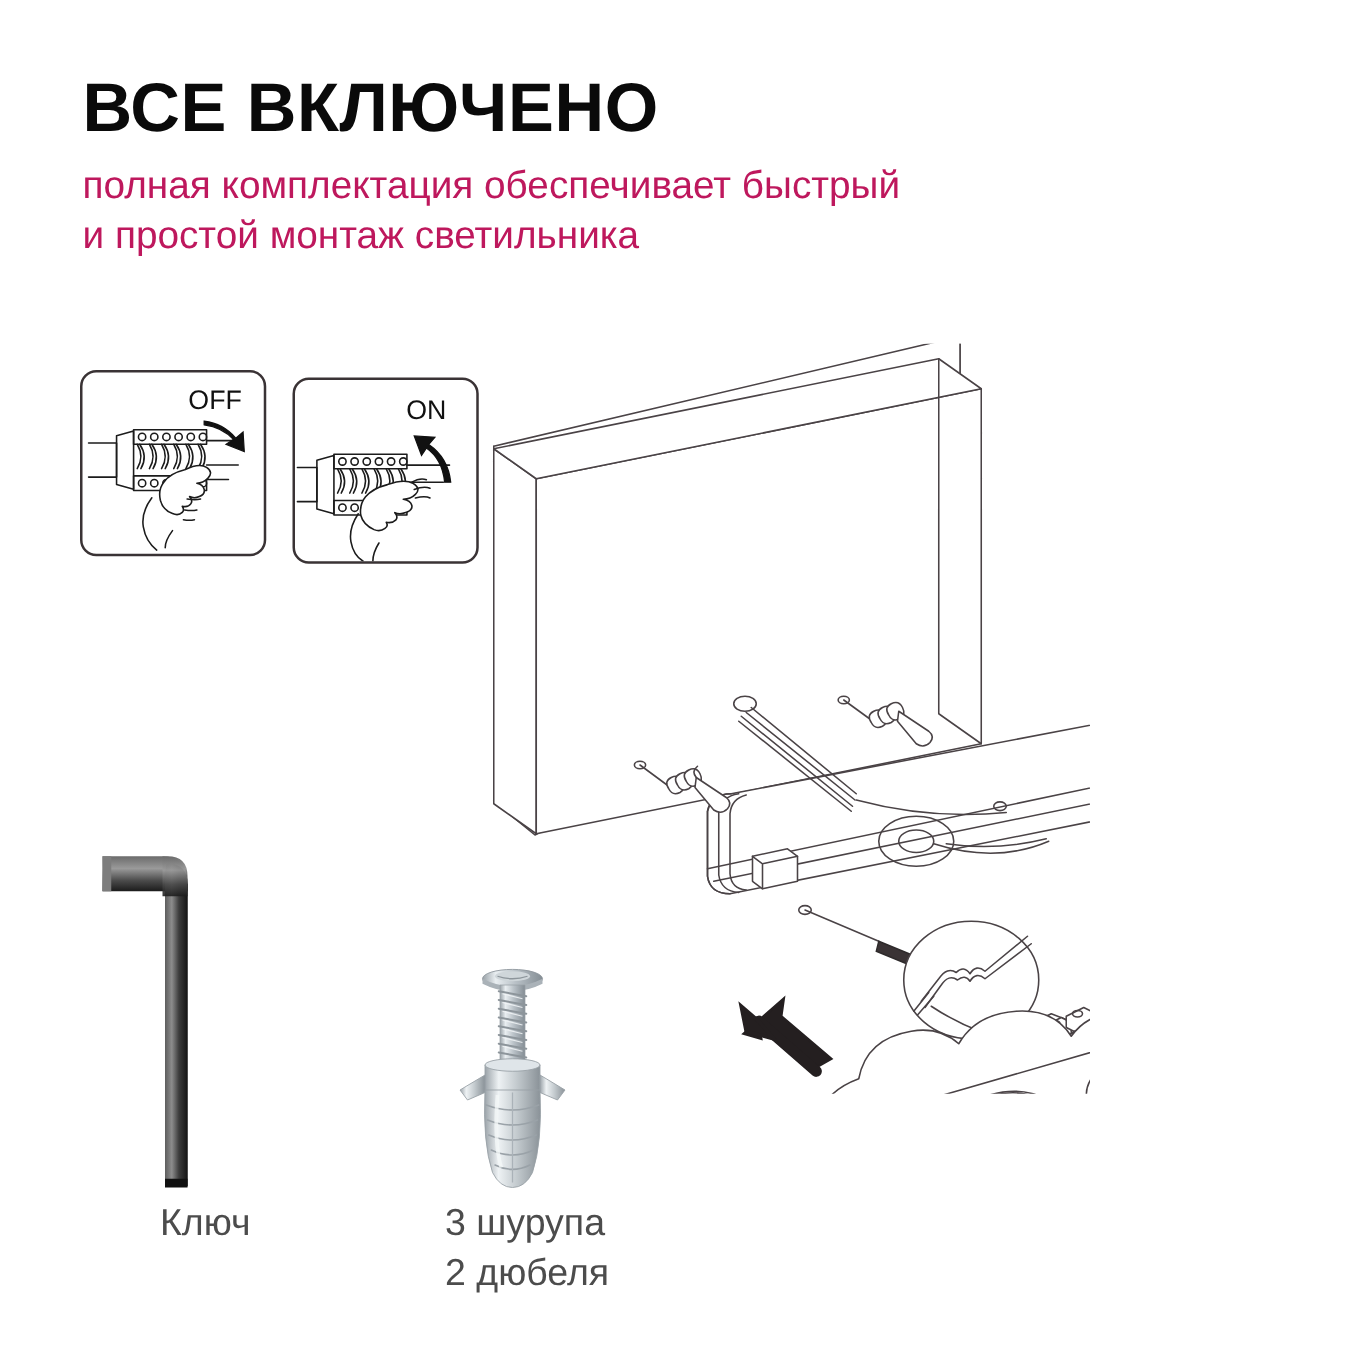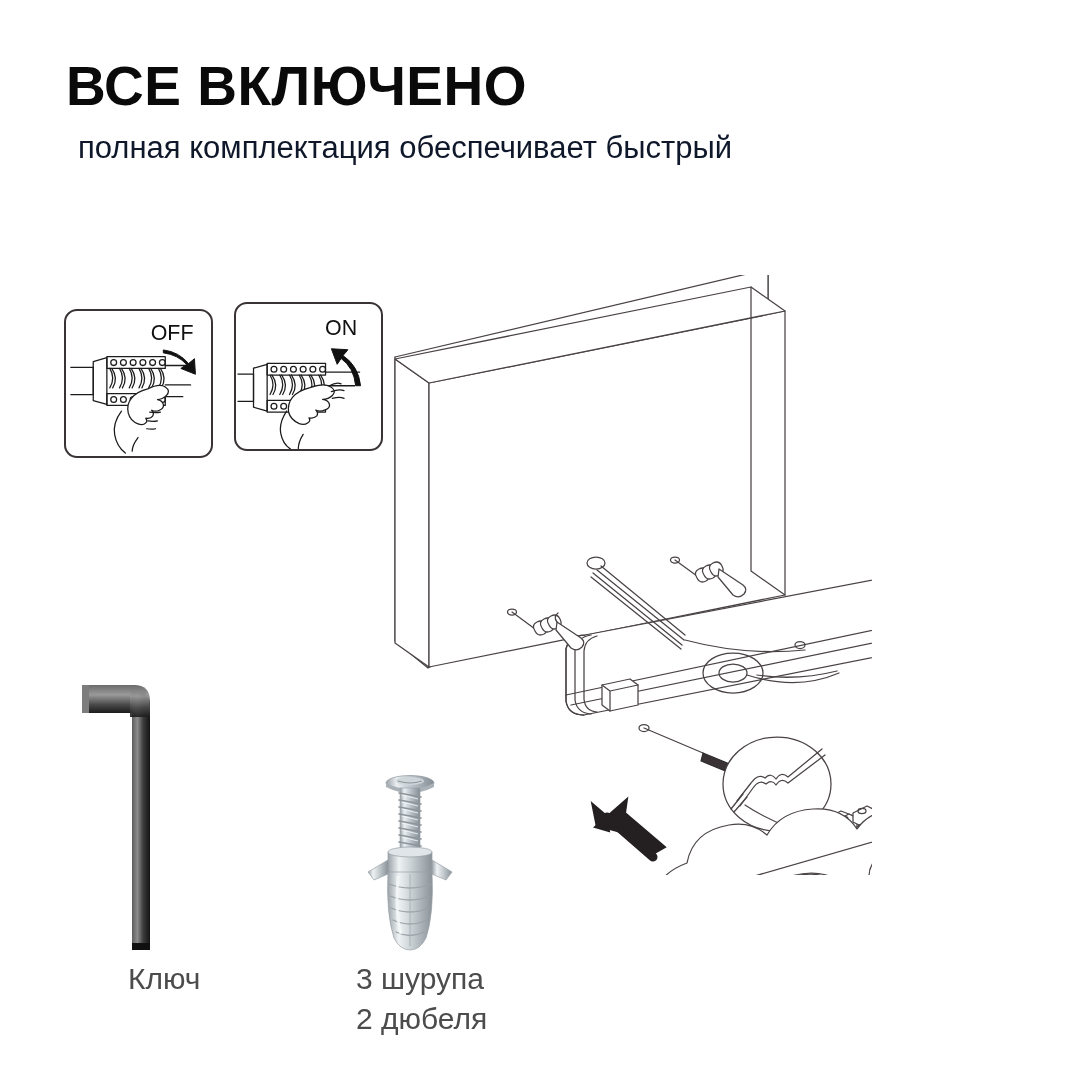--- a/index.html
+++ b/index.html
@@ -32,38 +32,38 @@
     letter-spacing: 0.5px;
     color: #0a0a0a;
     line-height: 1.02;
     margin: 0 0 14px 0;
     white-space: nowrap;
   }
   .subtitle {
     font-family: "Liberation Sans", sans-serif;
     font-size: 31px;
     font-weight: 400;
-    color: #0f172a;
+    color: #be185d;
     line-height: 1.30;
-    margin: 12px;
+    margin: 0;
     max-width: 880px;
   }
   .subtitle .ln { display: block; }
 
   
   .breaker-box {
     position: absolute;
     width: 149px;
     height: 149px;
     border: 2px solid #3a3335;
     border-radius: 13px;
     background: #ffffff;
     box-sizing: border-box;
   }
-  #breaker-off { left: 64px;  top: 309px; text-align: right; }
+  #breaker-off { left: 64px;  top: 296px; text-align: right; }
   #breaker-on  { left: 234px; top: 302px; }
   .breaker-box svg { display: block; width: 100%; height: 100%; }
 
   
   #assembly {
     position: absolute;
     left: 385px;
     top: 275px;
     width: 660px;
     height: 600px;
@@ -103,20 +103,21 @@
 </style>
 </head>
 <body>
 
 <div id="page">
 
   <div class="header">
     <h1 class="title">ВСЕ ВКЛЮЧЕНО</h1>
     <p class="subtitle">
       <span class="ln">полная комплектация обеспечивает быстрый</span>
+      <span class="ln">и простой монтаж светильника</span>
     </p>
   </div>
 
   <div class="breaker-box" id="breaker-off">
     <svg viewBox="0 0 149 149" xmlns="http://www.w3.org/2000/svg">
       <g fill="none" stroke="#1c1c1c" stroke-width="1.3" stroke-linejoin="round" stroke-linecap="round">
 
         <path d="M5 58 L28 58 L28 86 L5 86"></path>
         <path d="M28 52 L42 48 L42 96 L28 92 Z"></path>
 

